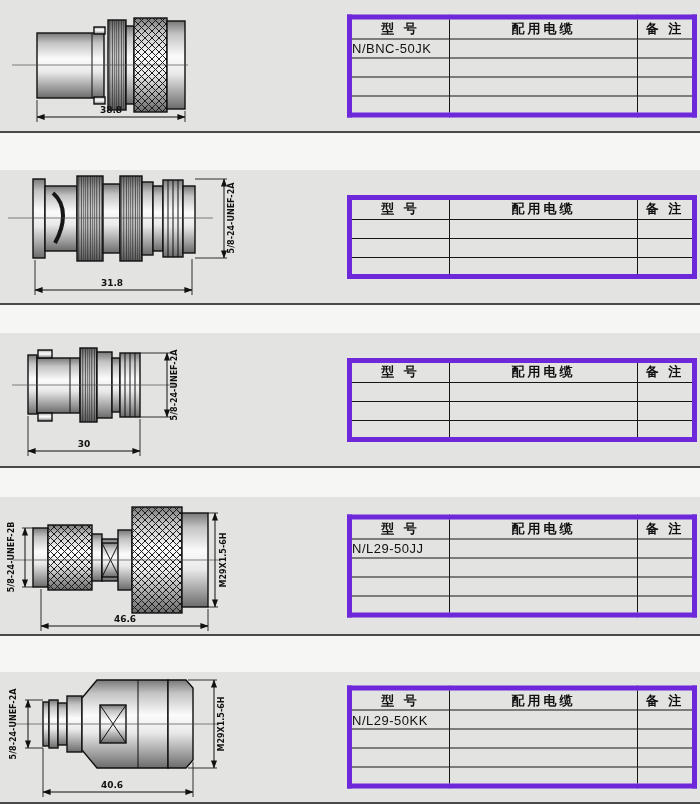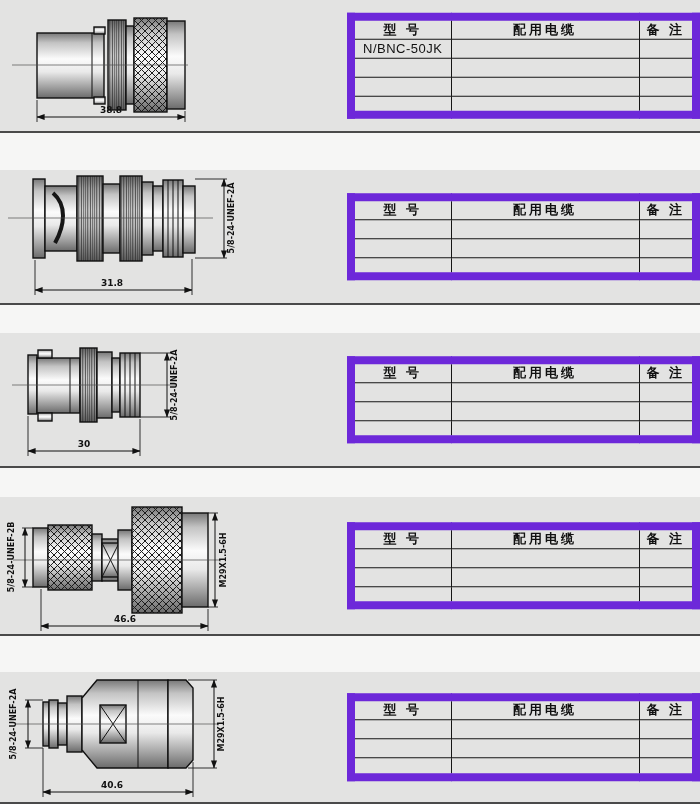--- a/index.html
+++ b/index.html
@@ -15,34 +15,34 @@
     background:#e3e3e2;
     border-bottom:2px solid #4a4a4a;
   }
   .draw { position:absolute; }
   .tablewrap {
     position:absolute; left:347px; top:50%;
     transform:translateY(-50%);
   }
   table.spec {
     border-collapse:collapse;
-    border:8px solid #6d28d9;
+    border:5px solid #6d28d9;
     table-layout:fixed;
     width:345px;
   }
   table.spec th, table.spec td {
     border:1px solid #161616;
     padding:0; color:#111; overflow:hidden; white-space:nowrap;
   }
   table.spec th {
     height:22px; font-size:13px; font-weight:bold;
     text-align:center; letter-spacing:3px;
   }
   table.spec td { height:19px; font-size:13px; }
-  td.model { text-align:center; padding-left:6px; letter-spacing:0.5px; }
+  td.model { text-align:left; padding-left:6px; letter-spacing:0.5px; }
   .c1 { width:100px; } .c2 { width:188px; } .c3 { width:57px; }
 
   
   .mp   { fill:url(#met); stroke:#101010; stroke-width:1.4; }
   .mbase{ fill:url(#met); }
   .knur { fill:url(#knurl); stroke:#101010; stroke-width:1.4; }
   .ribs { fill:url(#ribs);  stroke:#101010; stroke-width:1.4; }
   .seam { stroke:#101010; stroke-width:1; }
   .cl   { stroke:#4d4d4d; stroke-width:0.7; }
   .thin { stroke:#1c1c1c; stroke-width:0.9; fill:none; }
@@ -302,20 +302,25 @@
     <table class="spec">
       <thead>
         <tr>
           <th class="c1">型  号</th>
           <th class="c2">配用电缆</th>
           <th class="c3">备  注</th>
         </tr>
       </thead>
       <tbody>
         <tr>
+          <td class="model">N/L29-50JJ</td>
+          <td></td>
+          <td></td>
+        </tr>
+        <tr>
             <td></td>
             <td></td>
             <td></td>
           </tr>
         <tr>
             <td></td>
             <td></td>
             <td></td>
           </tr>
         <tr>
@@ -366,20 +371,25 @@
     <table class="spec">
       <thead>
         <tr>
           <th class="c1">型  号</th>
           <th class="c2">配用电缆</th>
           <th class="c3">备  注</th>
         </tr>
       </thead>
       <tbody>
         <tr>
+          <td class="model">N/L29-50KK</td>
+          <td></td>
+          <td></td>
+        </tr>
+        <tr>
             <td></td>
             <td></td>
             <td></td>
           </tr>
         <tr>
             <td></td>
             <td></td>
             <td></td>
           </tr>
         <tr>

